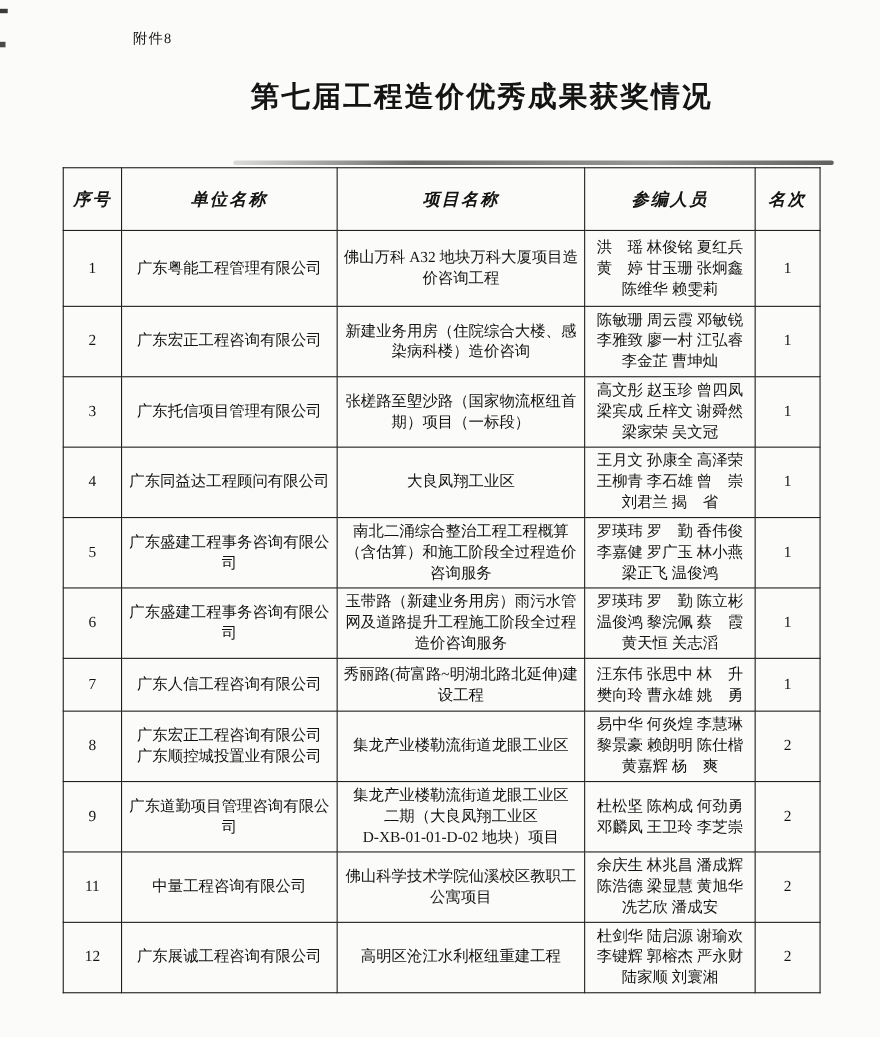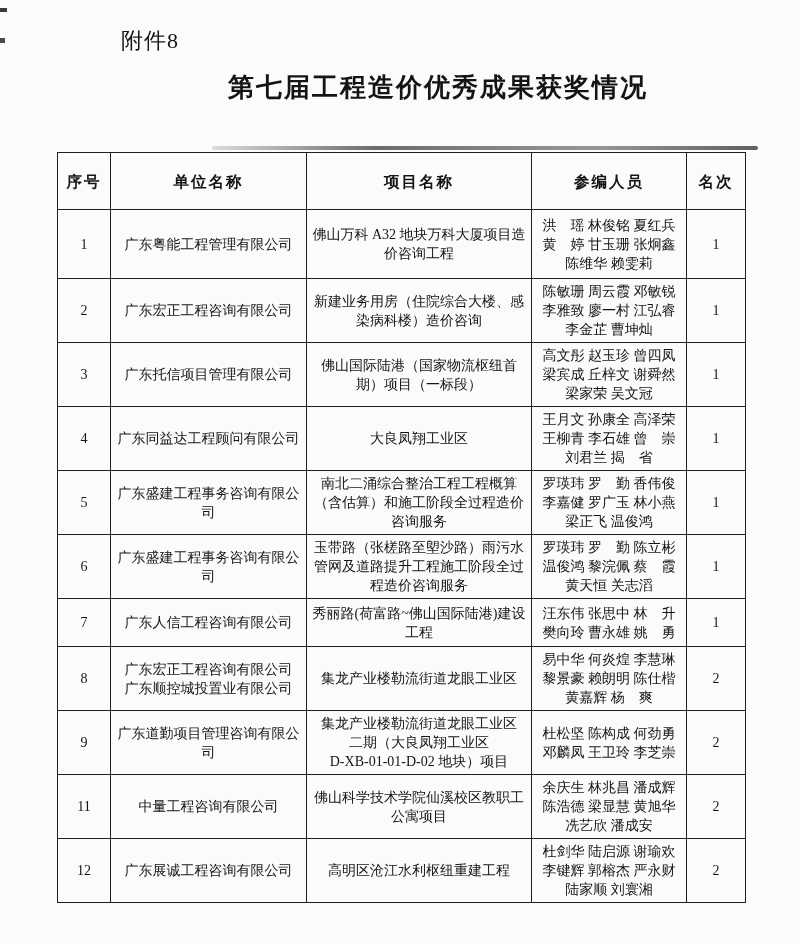--- a/index.html
+++ b/index.html
@@ -5,41 +5,41 @@
   html,body{margin:0;padding:0;}
   body{
     width:800px;height:943px;position:relative;
     background:#fbfbf9;
     font-family:"Liberation Serif","DejaVu Serif",serif;
     color:#141414;
     overflow:hidden;
   }
   .attachment{
     position:absolute;left:121px;top:26px;
-    font-size:22px;letter-spacing:1px;font-family:Liberation Serif, serif;
+    font-size:13px;letter-spacing:1px;font-family:Liberation Serif, serif;
   }
   .title{
     position:absolute;left:0;top:70px;width:800px;
     text-align:center;font-weight:700;padding-left:38px;
   }
   .title .line1{font-size:26px;letter-spacing:2px;}
   .title .line2{font-size:24px;letter-spacing:2px;margin-top:6px;}
   table.results{
     position:absolute;left:57px;top:152px;width:688px;
     border-collapse:collapse;table-layout:fixed;
     background:transparent;
   }
   table.results th, table.results td{
     border:1.6px solid #1f1f1f;
     text-align:center;vertical-align:middle;
     padding:3px 4px;
     font-size:14px;line-height:19px;
     overflow:hidden;
   }
-  table.results thead tr{height:57px;}
+  table.results thead tr{height:57px;font-style:italic;}
   table.results th{font-size:15.5px;font-weight:700;letter-spacing:2px;}
   table.results tbody tr{height:62px;}
   table.results tbody tr:nth-child(1){height:69px;}
   table.results tbody tr:nth-child(7),
   table.results tbody tr:nth-child(10){height:48px;}
   td.multiline{white-space:pre-line;}
   td.project{padding:3px 6px;margin-left:48px;}
   
   .smudge-top{
     position:absolute;left:212px;top:146px;width:546px;height:4px;
@@ -97,21 +97,21 @@
     <td class="multiline project">新建业务用房（住院综合大楼、感染病科楼）造价咨询</td>
     <td class="multiline">陈敏珊 周云霞 邓敏锐
 李雅致 廖一村 江弘睿
 李金芷 曹坤灿</td>
     <td>1</td>
   </tr>
 
   <tr>
     <td>3</td>
     <td class="multiline">广东托信项目管理有限公司</td>
-    <td class="multiline project">佛山国际陆港（国家物流枢纽首期）项目（一标段）</td>
+    <td class="multiline project">张槎路至塱沙路（国家物流枢纽首期）项目（一标段）</td>
     <td class="multiline">高文彤 赵玉珍 曾四凤
 梁宾成 丘梓文 谢舜然
 梁家荣 吴文冠</td>
     <td>1</td>
   </tr>
 
   <tr>
     <td>4</td>
     <td class="multiline">广东同益达工程顾问有限公司</td>
     <td class="multiline project">大良凤翔工业区</td>
@@ -127,31 +127,31 @@
     <td class="multiline project">南北二涌综合整治工程工程概算（含估算）和施工阶段全过程造价咨询服务</td>
     <td class="multiline">罗瑛玮 罗　勤 香伟俊
 李嘉健 罗广玉 林小燕
 梁正飞 温俊鸿</td>
     <td>1</td>
   </tr>
 
   <tr>
     <td>6</td>
     <td class="multiline">广东盛建工程事务咨询有限公司</td>
-    <td class="multiline project">玉带路（张槎路至塱沙路）雨污水管网及道路提升工程施工阶段全过程造价咨询服务</td>
+    <td class="multiline project">玉带路（新建业务用房）雨污水管网及道路提升工程施工阶段全过程造价咨询服务</td>
     <td class="multiline">罗瑛玮 罗　勤 陈立彬
 温俊鸿 黎浣佩 蔡　霞
 黄天恒 关志滔</td>
     <td>1</td>
   </tr>
 
   <tr>
     <td>7</td>
     <td class="multiline">广东人信工程咨询有限公司</td>
-    <td class="multiline project">秀丽路(荷富路~佛山国际陆港)建设工程</td>
+    <td class="multiline project">秀丽路(荷富路~明湖北路北延伸)建设工程</td>
     <td class="multiline">汪东伟 张思中 林　升
 樊向玲 曹永雄 姚　勇</td>
     <td>1</td>
   </tr>
 
   <tr>
     <td>8</td>
     <td class="multiline">广东宏正工程咨询有限公司
 广东顺控城投置业有限公司</td>
     <td class="multiline project">集龙产业楼勒流街道龙眼工业区</td>

